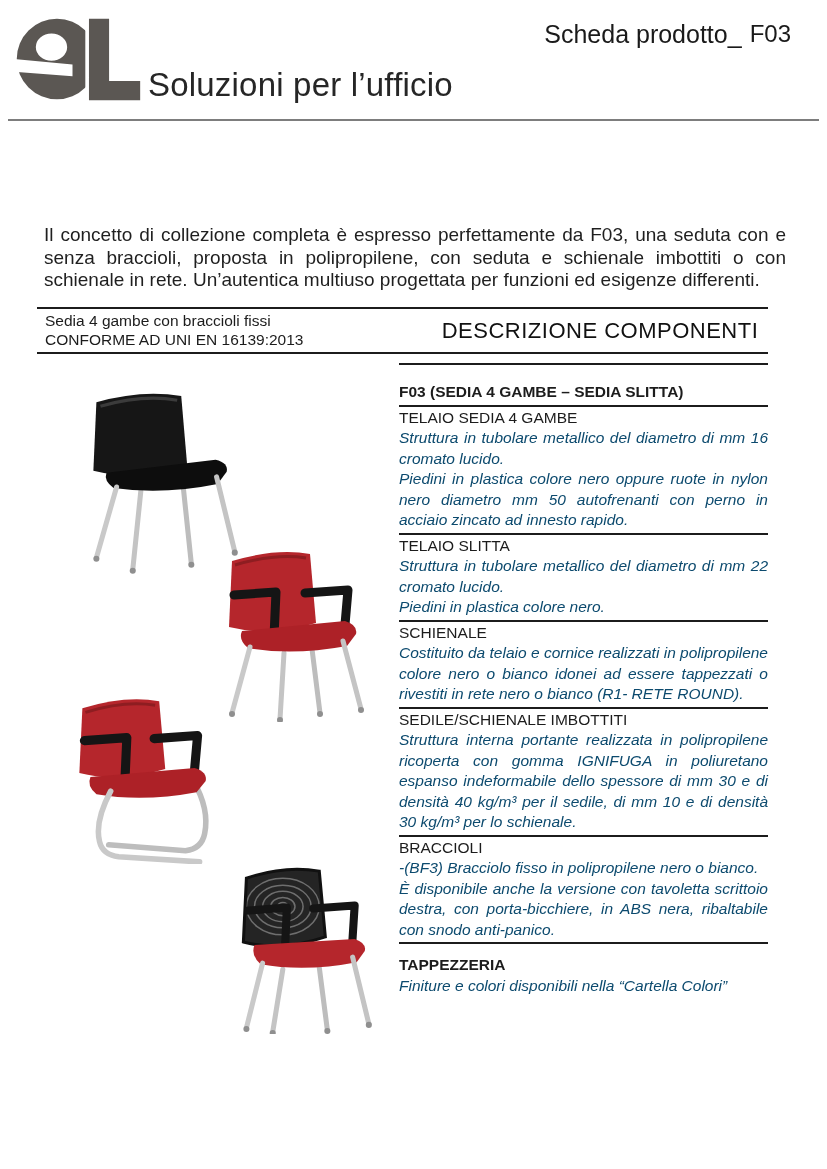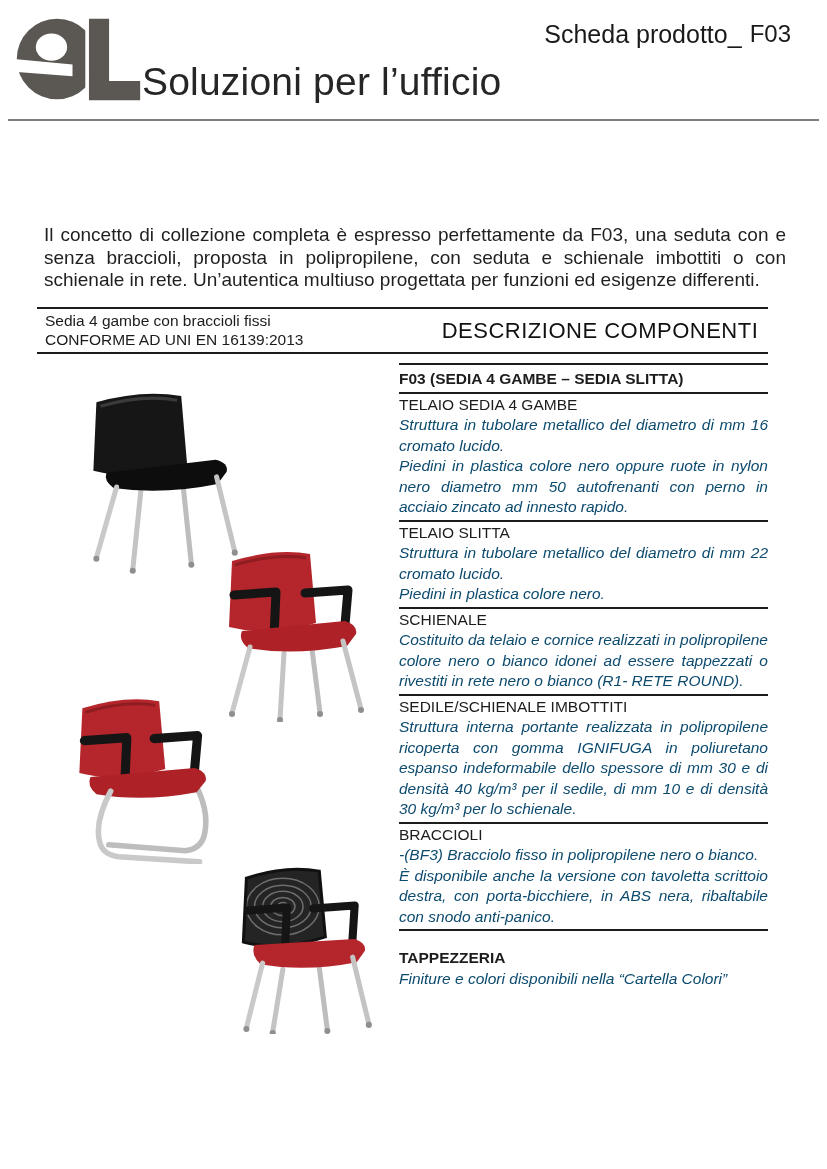--- a/index.html
+++ b/index.html
@@ -8,21 +8,21 @@
     width:827px;height:1169px;
     background:#ffffff;
     font-family:"Liberation Sans", sans-serif;
     color:#1c1c1c;
     overflow:hidden;
   }
   
   .logo-wrap{position:absolute;left:14px;top:6px;width:430px;height:100px;display:flex;align-items:flex-end;}
   .logo-mark{width:128px;height:94px;flex:0 0 auto;}
   .logo-tagline{
-    font-size:39px;color:#262626;margin-bottom:2px;
+    font-size:33px;color:#262626;margin-left:6px;margin-bottom:2px;
     letter-spacing:0.2px;white-space:nowrap;
   }
   .doc-title{
     position:absolute;right:36px;top:20px;
     display:flex;align-items:flex-start;white-space:nowrap;gap:8px;
   }
   .doc-title .prefix{font-size:25px;color:#1a1a1a;}
   .doc-title .code{font-size:24px;color:#1a1a1a;}
   .header-rule{position:absolute;left:8px;right:8px;top:119px;height:2px;background:#7d7d7d;}
   
@@ -39,28 +39,28 @@
   .spec-left{width:360px;padding:2px 0 3px 8px;font-size:15.5px;line-height:19px;}
   .spec-right{flex:1;display:flex;align-items:center;justify-content:center;
     font-size:22px;letter-spacing:0.5px;color:#111;}
   
   .components{
     position:absolute;left:399px;top:363px;width:369px;
     font-size:15.5px;line-height:20.5px;
   }
   .model-header{
     border-top:2px solid #1c1c1c;border-bottom:2px solid #1c1c1c;
-    font-weight:bold;padding:4px 0 2px;
+    font-weight:bold;padding:17px 0 2px;
   }
   .comp-section{border-bottom:2px solid #1c1c1c;padding:1px 0 2px;}
   .comp-section .heading{font-weight:normal;}
   .comp-section .body,.tappezzeria .body{
     white-space:pre-line;text-align:justify;color:#0c4a6e;font-style:italic;
   }
-  .tappezzeria{margin-top:16px;padding:1px 0 2px;}
+  .tappezzeria{margin-top:10px;padding:1px 0 2px;}
   .tappezzeria .heading{font-weight:bold;}
   
   .chair{position:absolute;}
   .chair svg{display:block;width:100%;height:100%;}
   #chair1{left:66px;top:386px;width:184px;height:202px;}
   #chair2{left:192px;top:540px;width:198px;height:182px;}
   #chair3{left:46px;top:690px;width:192px;height:174px;}
   #chair4{left:212px;top:860px;width:170px;height:174px;}
 </style>
 </head>

